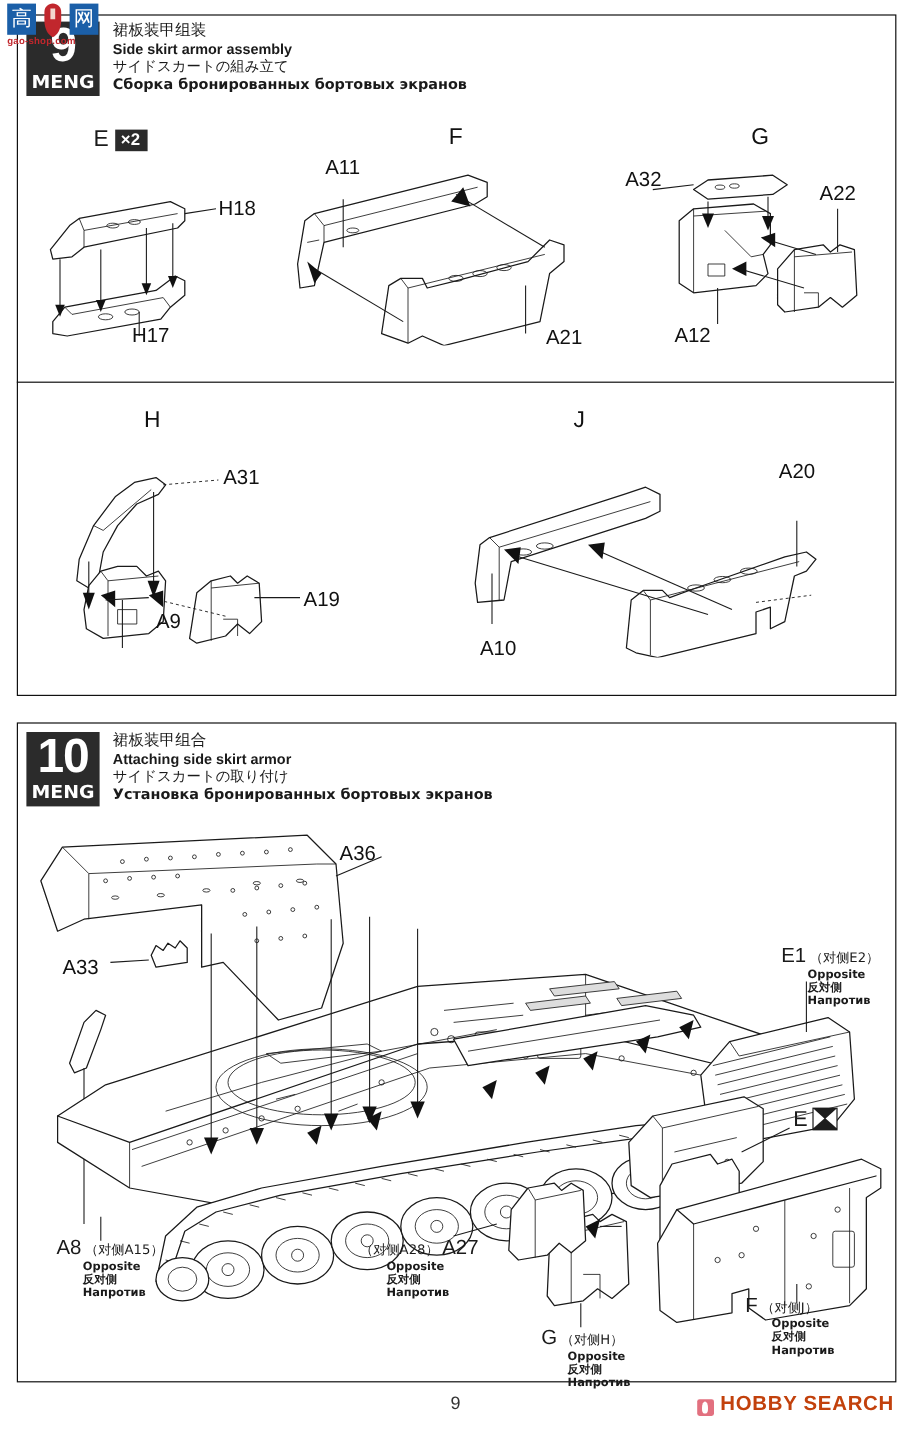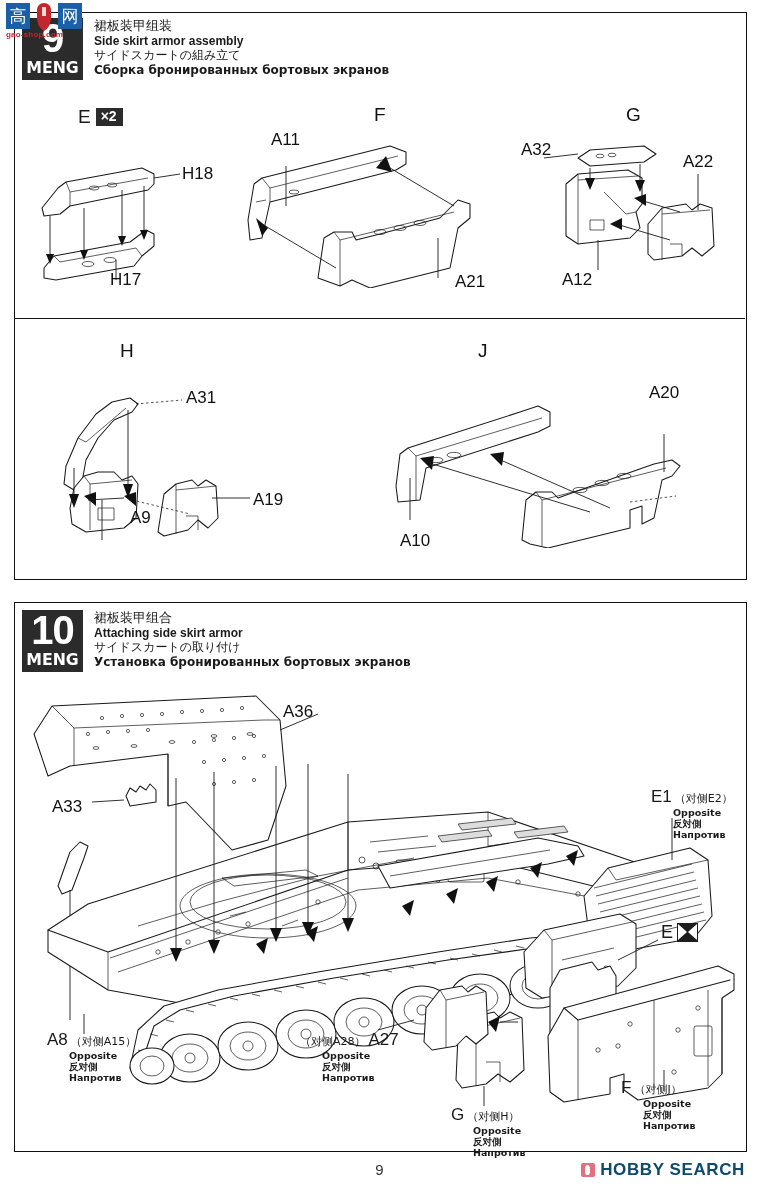--- a/index.html
+++ b/index.html
@@ -12,22 +12,22 @@
 
   
   .wm-gao{position:absolute;left:6px;top:3px;width:78px;height:40px;z-index:40;}
   .wm-gao .sq{position:absolute;top:0;width:24px;height:26px;background:#1b5fa8;
      color:#fff;font-size:17px;line-height:26px;text-align:center;font-family:"DejaVu Sans",sans-serif;}
   .wm-gao .s1{left:0;}
   .wm-gao .s2{left:52px;}
   .wm-gao .fist{position:absolute;left:24px;top:-2px;width:28px;height:32px;}
   .wm-gao .url{position:absolute;left:0;top:27px;font-size:8px;font-weight:bold;color:#c1272d;
      letter-spacing:.2px;white-space:nowrap;}
-  .wm-hobby{position:absolute;right:14px;bottom:20px;display:flex;align-items:center;gap:5px;
-     color:#0c4a6e;font-size:17px;font-weight:bold;letter-spacing:.6px;z-index:40;}
+  .wm-hobby{position:absolute;right:14px;bottom:20px;display:flex;align-items:flex-end;gap:5px;
+     color:#c2410c;font-size:17px;font-weight:bold;letter-spacing:.6px;z-index:40;}
   .wm-hobby .mark{width:14px;height:14px;background:#e2707f;border-radius:2px;
      display:inline-block;position:relative;}
   .wm-hobby .mark:after{content:"";position:absolute;left:4px;top:2px;width:5px;height:10px;
      background:#fff;border-radius:50% 50% 40% 40%;}
 
   
   .panel{position:absolute;border:1.6px solid #111;background:#fff;}
   .panel-sep{position:absolute;height:1.4px;background:#111;}
 
   .step-head{position:absolute;display:flex;align-items:flex-start;}

